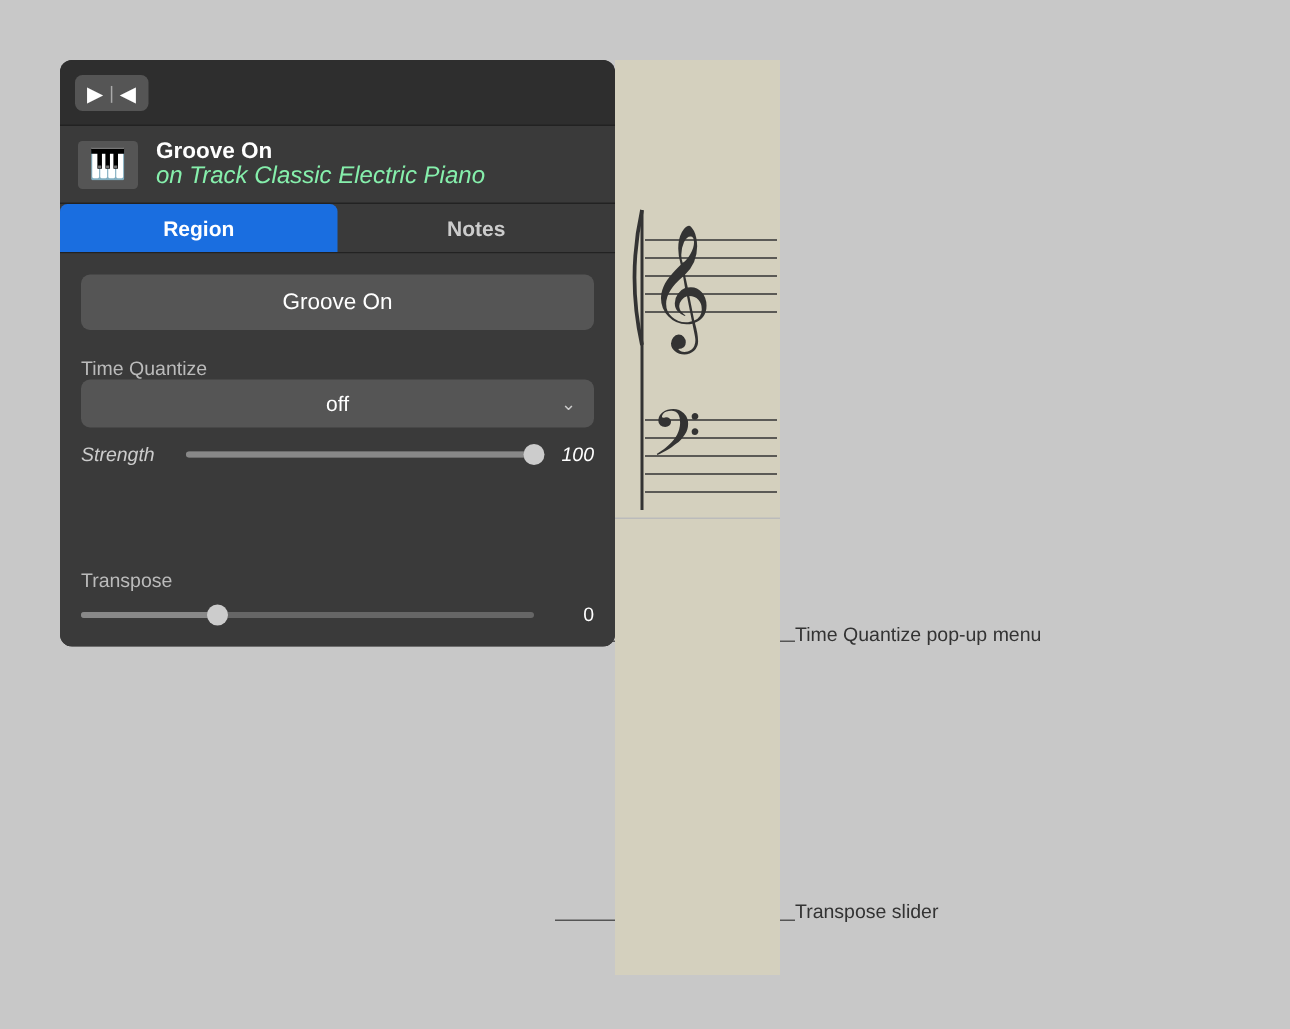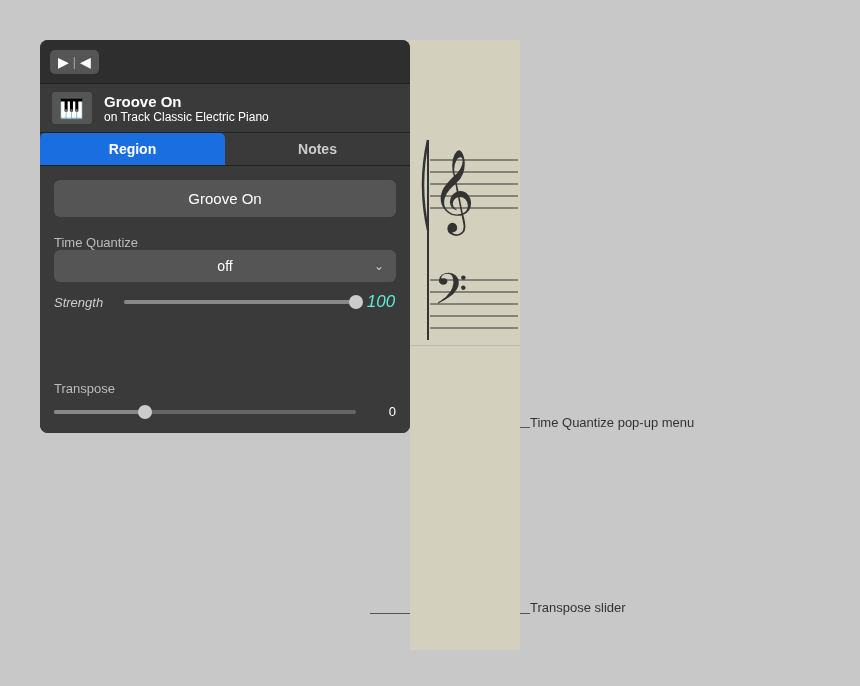--- a/index.html
+++ b/index.html
@@ -130,22 +130,23 @@
     .track-info {
       display: flex;
       flex-direction: column;
     }
     .track-name {
       color: #fff;
       font-size: 15px;
       font-weight: 600;
     }
     .track-sub {
-      color: #ffffff;
-      font-size: 12px;
+      color: #86efac;
+      font-size: 16px;
+      font-style: italic;
     }
 
     
     .tabs {
       display: flex;
       background: #3a3a3a;
       border-bottom: 1px solid #222;
     }
     .tab {
       flex: 1;
@@ -253,24 +254,24 @@
       width: 14px;
       height: 14px;
       background: #ccc;
       border-radius: 50%;
       position: absolute;
       top: -5px;
       transform: translateX(-50%);
       cursor: pointer;
     }
     .slider-value {
-      color: #5eead4;
-      font-size: 17px;
+      color: #ffffff;
+      font-size: 13px;
       width: 30px;
-      text-align: center;
+      text-align: right;
       flex-shrink: 0;
     }
 
     
     .spacer {
       height: 30px;
     }
 
     
     .transpose-label {

